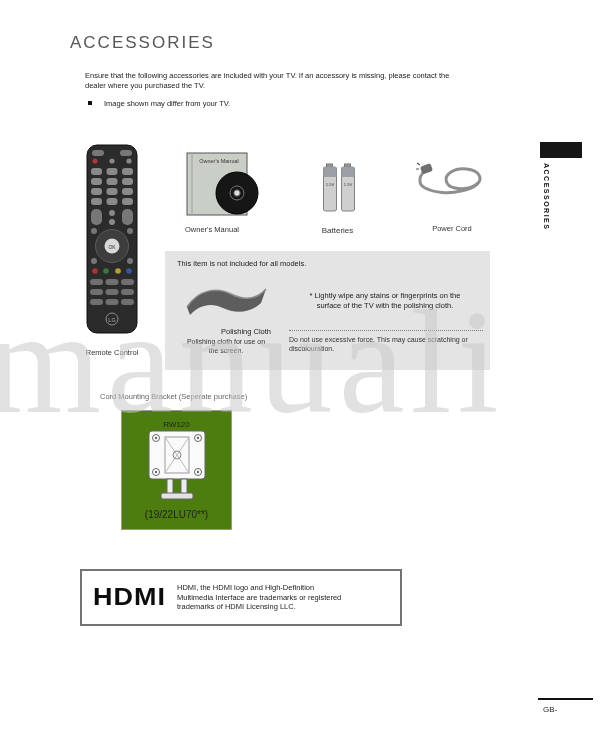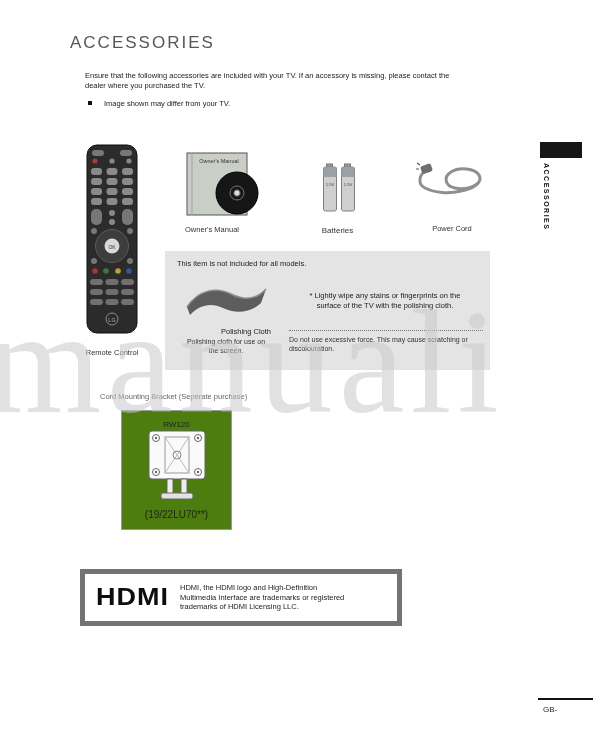--- a/index.html
+++ b/index.html
@@ -51,21 +51,21 @@
                color:rgba(200,200,200,0.55); z-index:40; pointer-events:none;
                white-space:nowrap; }
 
   .wb-label { left:100px; top:392px; font-size:7.5px; color:#666; }
   .wb-box   { left:121px; top:410px; width:111px; height:120px;
               border:1px solid #999; background:#4d7c0f; text-align:center; }
   .wb-model { margin-top:9px; font-size:8px; color:#222; }
   .wb-compat{ margin-top:2px; font-size:10px; color:#222; }
 
   .hdmi-box { left:80px; top:569px; width:322px; height:57px;
-              border:5px solid #737373; display:flex; align-items:center; }
+              border:2px solid #737373; display:flex; align-items:center; }
   .hdmi-logo{ width:95px; text-align:center; font-size:27px; font-weight:bold;
               letter-spacing:1px; color:#0d0d0d; transform:scaleY(0.92); }
   .hdmi-text{ font-size:7.5px; line-height:9.5px; color:#222; }
 
   .footer-line { left:538px; top:698px; width:55px; height:2px; background:#111; }
   .footer-text { left:543px; top:705px; font-size:8px; color:#222; }
 </style>
 </head>
 <body>
 

